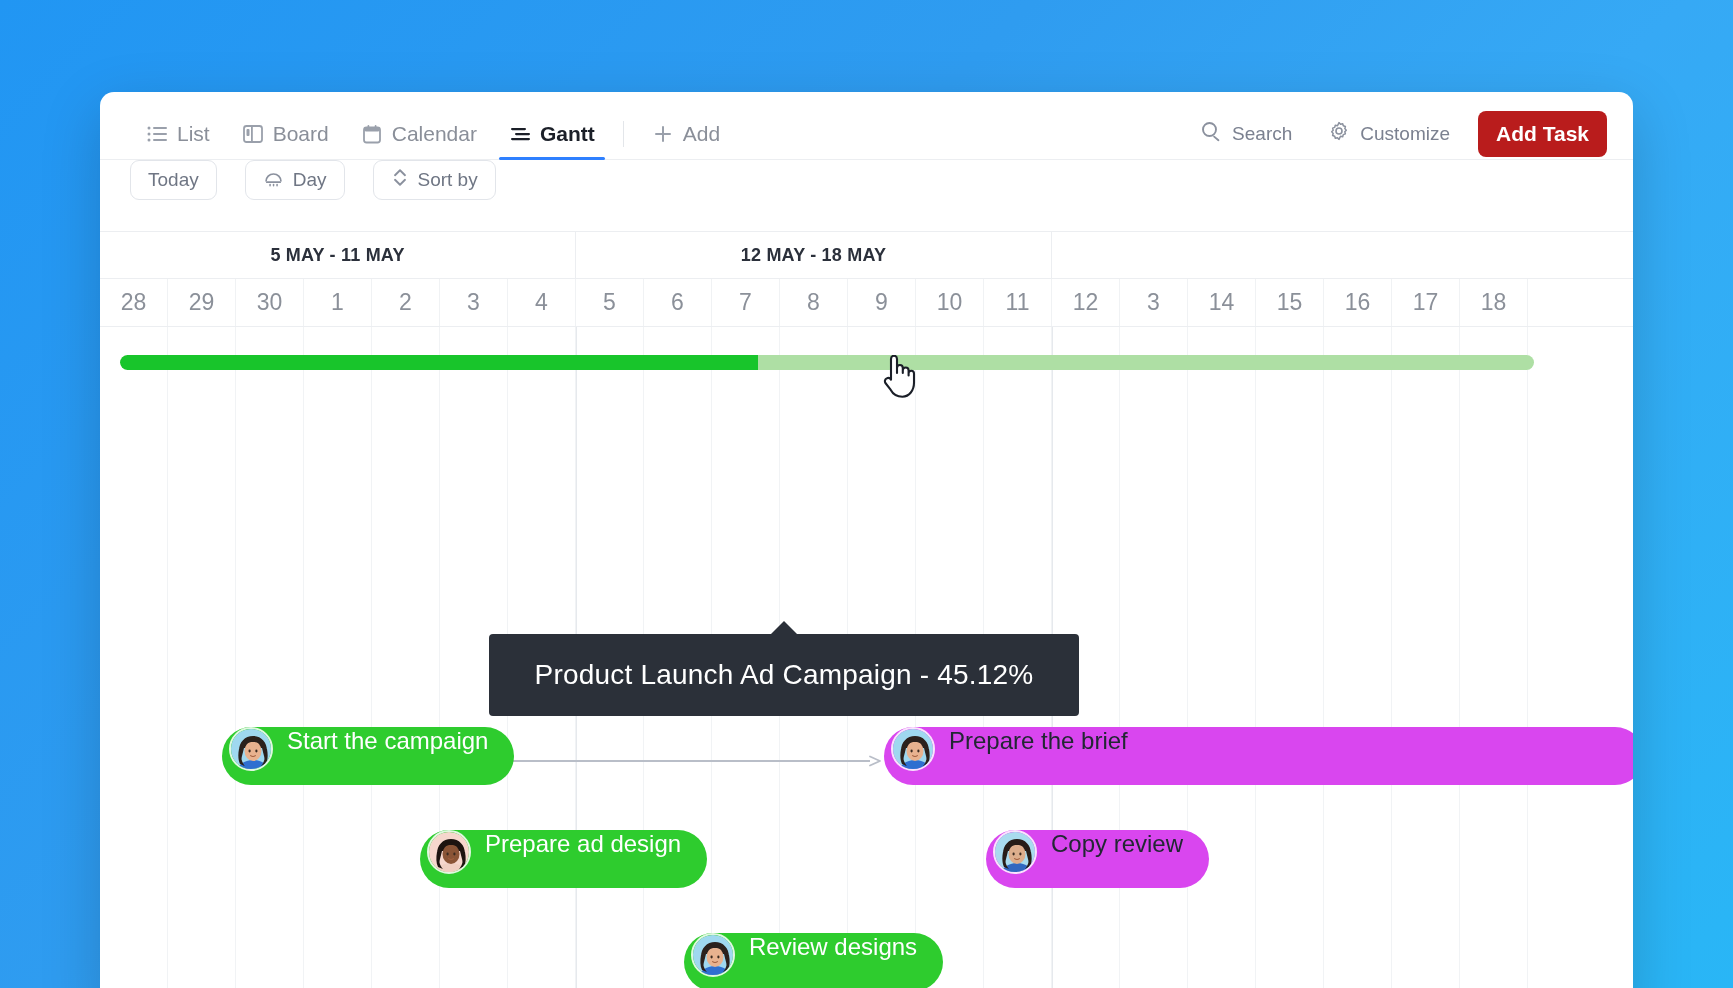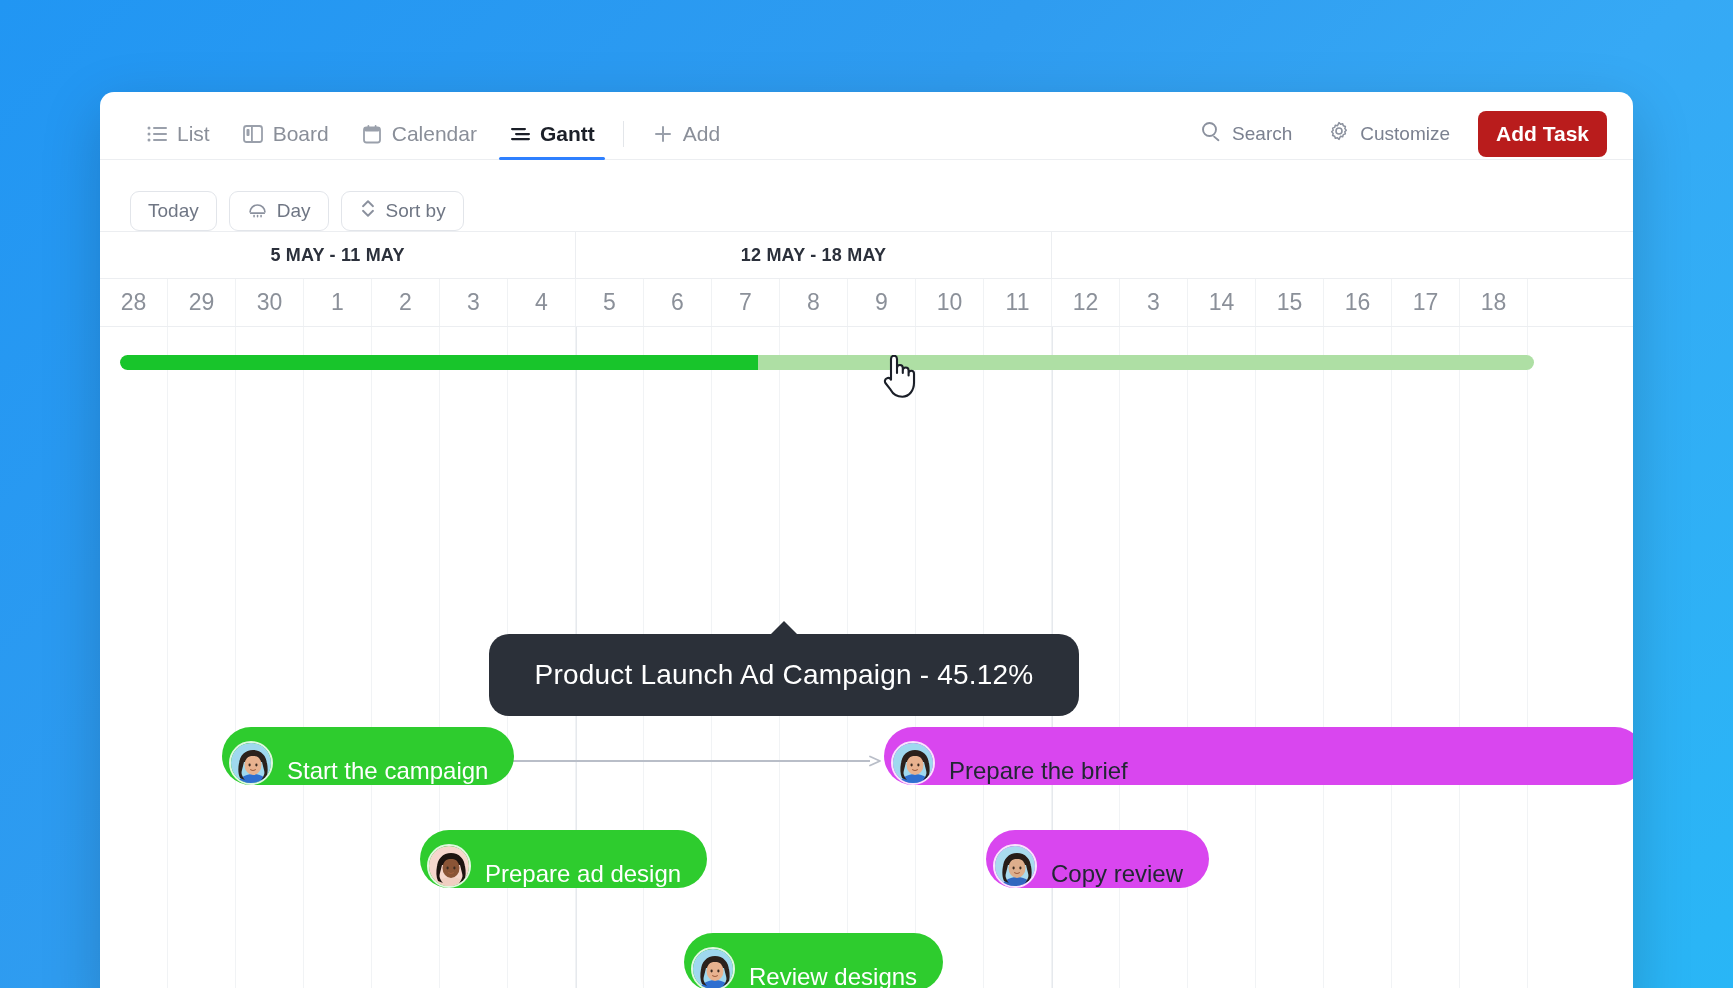--- a/index.html
+++ b/index.html
@@ -58,21 +58,21 @@
     font-size: 21px; font-weight: bold;
     border: none; border-radius: 8px;
     padding: 11px 18px;
     margin-left: 10px;
     cursor: pointer;
     font-family: "Liberation Sans", sans-serif;
   }
   
   #filterbar {
     height: 72px;
-    display: flex; align-items: flex-end; gap: 12px;
+    display: flex; align-items: flex-start; gap: 28px;
     padding: 0 30px;
     border-bottom: 1px solid #eceef1;
   }
   .chip {
     display: flex; align-items: center; gap: 9px;
     height: 40px; padding: 0 17px;
     border: 1px solid #e2e5ea; border-radius: 9px;
     background: #fff; color: #6f7684; font-size: 19px;
     cursor: pointer;
   }
@@ -123,37 +123,37 @@
     left: 778px; top: 28px;
     width: 40px; height: 44px;
     pointer-events: none;
   }
   
   #tooltip {
     position: absolute;
     left: 389px; top: 307px;
     width: 590px; height: 82px;
     background: #2b3039;
-    border-radius: 20px;
+    border-radius: 4px;
     display: flex; align-items: center; justify-content: center;
     color: #fff; font-size: 28px;
     letter-spacing: 0.2px;
   }
   #tooltip .arrow {
     position: absolute;
     top: -13px; left: 50%; margin-left: -16px;
     width: 32px; height: 16px;
     background: #2b3039;
     clip-path: polygon(50% 0, 100% 100%, 0 100%);
     border-radius: 4px 4px 0 0;
   }
   
   .task {
     position: absolute;
-    display: flex; align-items: flex-end;
+    display: flex; align-items: flex-start;
     height: 58px;
     border-radius: 29px;
     padding-left: 7px;
     padding-right: 26px;
     gap: 14px;
   }
   .task.green { background: #2ecc2e; }
   .task.grey  { background: #d946ef; }
   .task .label { font-size: 24px; white-space: nowrap; }
   .task.green .label { color: #ffffff; }

